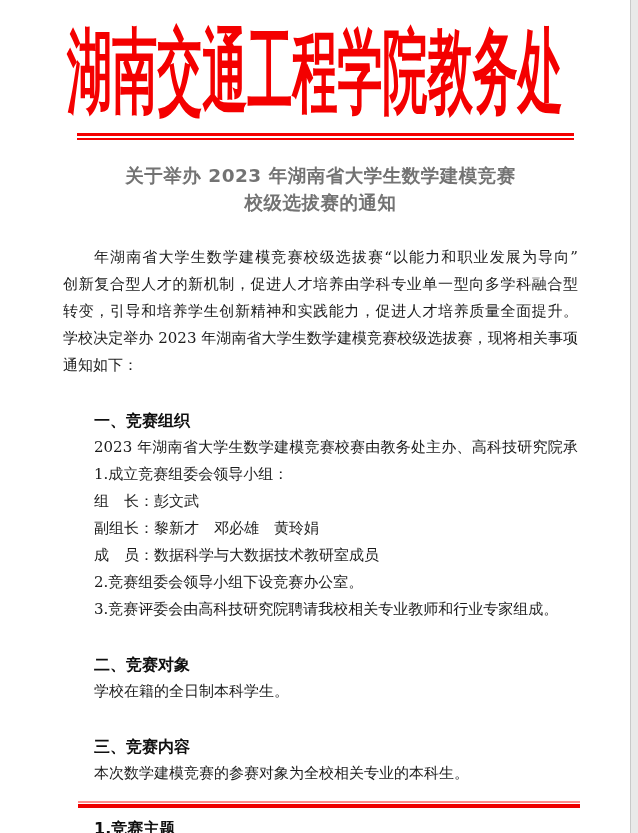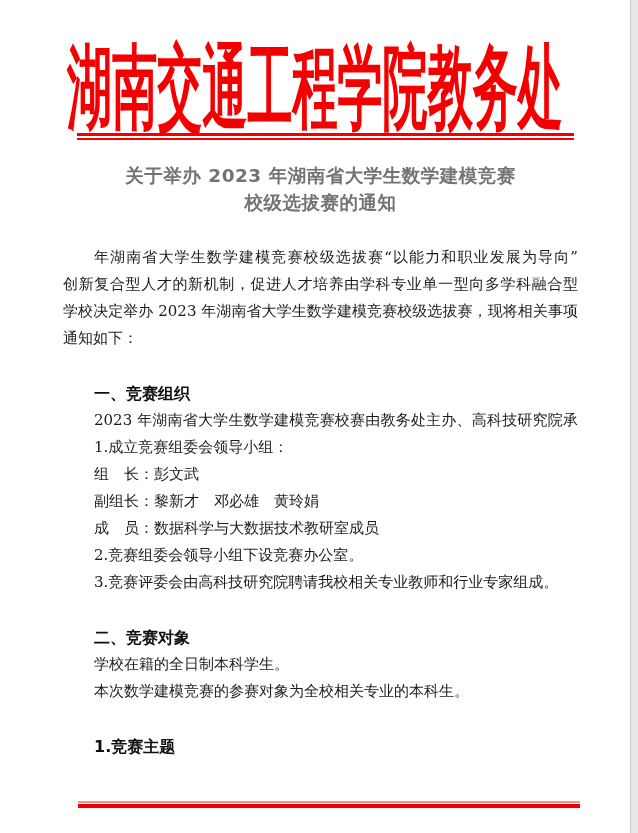--- a/index.html
+++ b/index.html
@@ -21,21 +21,21 @@
   .scan-edge {
     position: absolute;
     top: 0; right: 0; bottom: 0;
     width: 7px;
     background: #e9e9e9;
     border-left: 1px solid #c9c9c9;
   }
   
   .letterhead {
     position: absolute;
-    top: 32px; left: 0; right: 8px;
+    top: 16px; left: 0; right: 8px;
     height: 110px;
     display: flex;
     align-items: center;
     justify-content: center;
   }
   .letterhead-title {
     font-family: "DejaVu Serif", "Liberation Serif", serif;
     font-weight: bold;
     font-size: 92px;
     line-height: 1;
@@ -114,32 +114,34 @@
   <div class="double-rule"></div>
 
   <div class="doc-title">
     <div>关于举办 2023 年湖南省大学生数学建模竞赛</div>
     <div>校级选拔赛的通知</div>
   </div>
 
   <div class="doc-body">
     <div class="ln ind just">年湖南省大学生数学建模竞赛校级选拔赛“以能力和职业发展为导向”</div>
     <div class="ln just">创新复合型人才的新机制，促进人才培养由学科专业单一型向多学科融合型</div>
+    <div class="ln just">转变，引导和培养学生创新精神和实践能力，促进人才培养质量全面提升。</div>
     <div class="ln just">学校决定举办 2023 年湖南省大学生数学建模竞赛校级选拔赛，现将相关事项</div>
     <div class="ln">通知如下：</div>
     <div class="ln ind hd">一、竞赛组织</div>
     <div class="ln ind just">2023 年湖南省大学生数学建模竞赛校赛由教务处主办、高科技研究院承</div>
     <div class="ln ind">1.成立竞赛组委会领导小组：</div>
     <div class="ln ind">组　长：彭文武</div>
     <div class="ln ind">副组长：黎新才　邓必雄　黄玲娟</div>
     <div class="ln ind">成　员：数据科学与大数据技术教研室成员</div>
     <div class="ln ind">2.竞赛组委会领导小组下设竞赛办公室。</div>
     <div class="ln ind">3.竞赛评委会由高科技研究院聘请我校相关专业教师和行业专家组成。</div>
     <div class="ln ind hd">二、竞赛对象</div>
     <div class="ln ind">学校在籍的全日制本科学生。</div>
+    <div class="ln ind hd">三、竞赛内容</div>
     <div class="ln ind">本次数学建模竞赛的参赛对象为全校相关专业的本科生。</div>
     <div class="ln ind hd">1.竞赛主题</div>
   </div>
 
   <div class="bottom-rule"></div>
 
   <div class="scan-edge"></div>
 
 </div>
 

